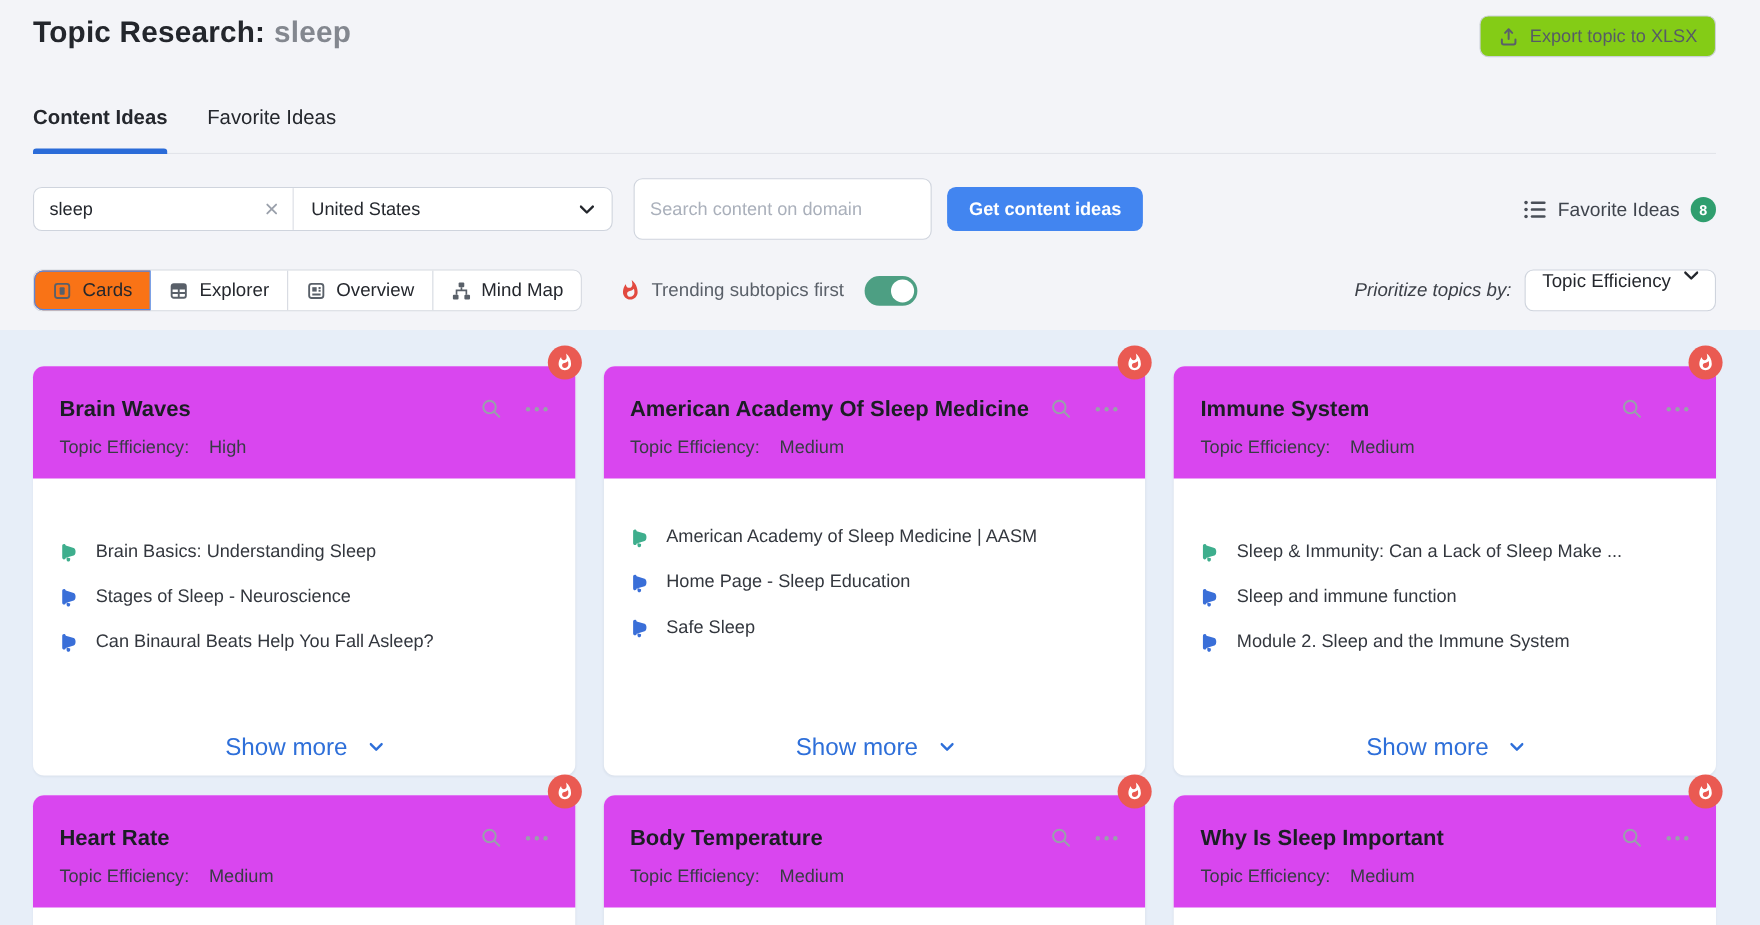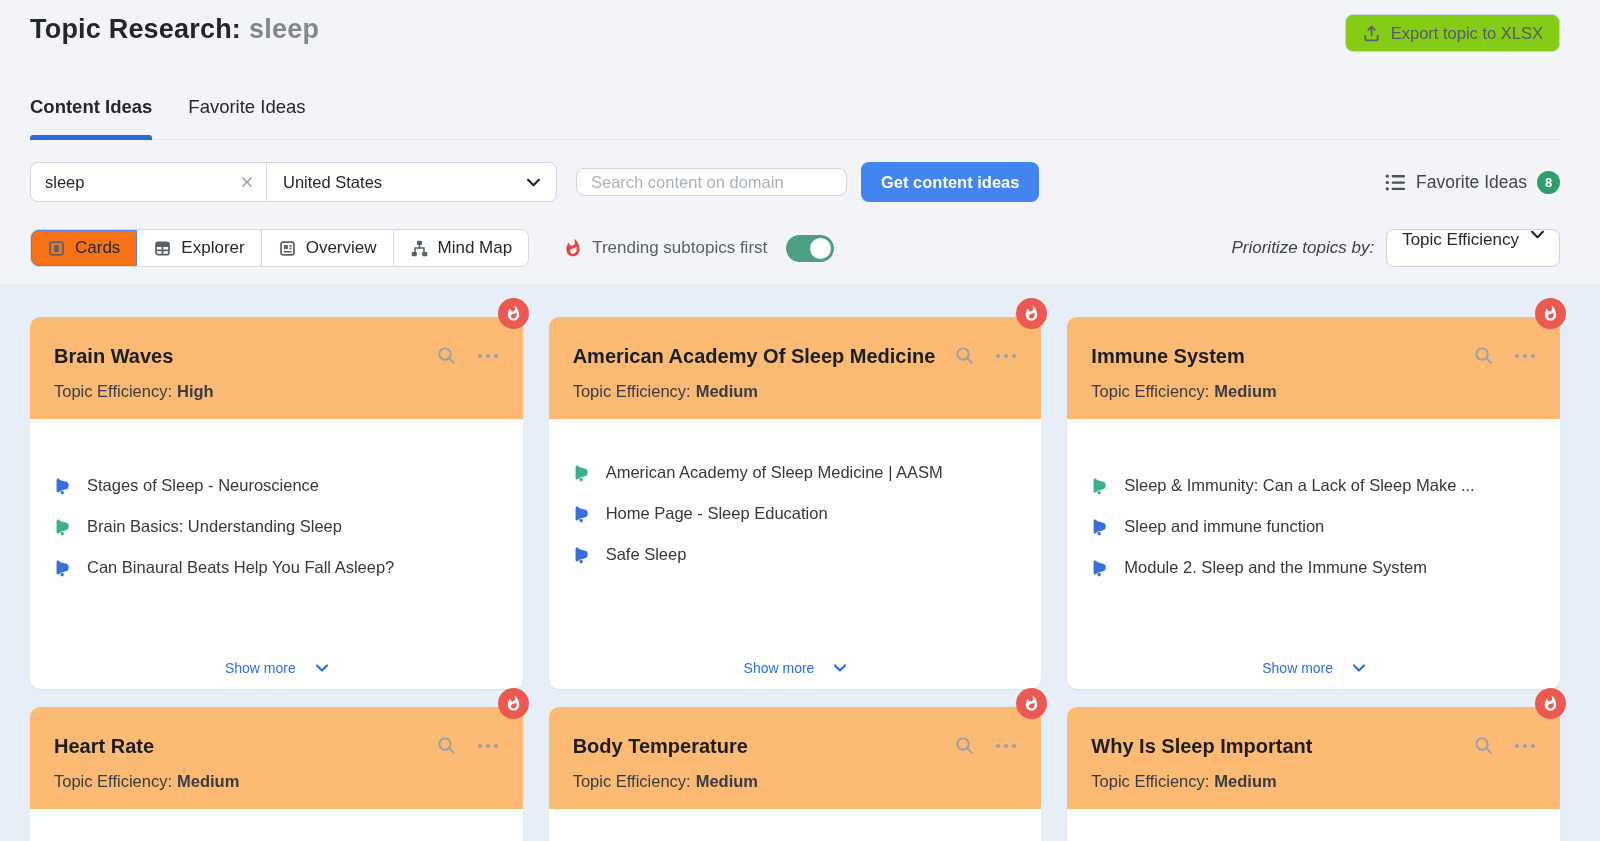--- a/index.html
+++ b/index.html
@@ -22,21 +22,21 @@
   .tab.active { font-weight:600; }
   .tab.active:after { content:""; position:absolute; left:0; right:0; bottom:-1px; height:5px; background:#2a6bd8; border-radius:3px 3px 0 0; }
 
   
   .filter-row { display:flex; align-items:center; margin-top:22px; }
   .query-group { display:flex; height:40px; width:527px; background:#fff; border:1px solid #cfd4dd; border-radius:8px; overflow:hidden; }
   .query-input-wrap { display:flex; align-items:center; width:236px; border-right:1px solid #dadde4; padding:0 12px 0 14px; }
   .query-input { flex:1; border:none; outline:none; font-size:16.5px; color:#24272d; font-family:inherit; background:transparent; min-width:0; }
   .clear-x { color:#9aa0ab; cursor:pointer; display:flex; }
   .region-select { display:flex; align-items:center; justify-content:space-between; flex:1; padding:0 16px; font-size:16.5px; color:#24272d; cursor:pointer; }
-  .domain-input { margin-left:19px; width:271px; height:28px; background:#fff; border:1px solid #cfd4dd; border-radius:8px; padding:0 14px; font-size:16.5px; font-family:inherit; color:#24272d; outline:none; }
+  .domain-input { margin-left:19px; width:271px; height:56px; background:#fff; border:1px solid #cfd4dd; border-radius:8px; padding:0 14px; font-size:16.5px; font-family:inherit; color:#24272d; outline:none; }
   .domain-input::placeholder { color:#aab0bb; }
   .cta-btn { margin-left:14px; height:40px; padding:0 20px; background:#4285f0; color:#fff; border:none; border-radius:8px; font-size:16.5px; font-weight:600; font-family:inherit; cursor:pointer; }
   .fav-group { margin-left:auto; display:flex; align-items:center; gap:10px; cursor:pointer; }
   .fav-label { font-size:17.5px; color:#3f444d; }
   .fav-badge { width:23px; height:23px; border-radius:50%; background:#2f9e6e; color:#fff; font-size:13px; font-weight:700; display:flex; align-items:center; justify-content:center; }
 
   
   .toolbar-row { display:flex; align-items:center; margin-top:27px; }
   .seg { display:flex; height:38px; background:#fff; border:1px solid #d5d9e0; border-radius:8px; }
   .seg-btn { display:flex; align-items:center; gap:9px; padding:0 16px; font-size:17px; color:#24272d; border-right:1px solid #d5d9e0; cursor:pointer; }
@@ -47,30 +47,30 @@
   .toggle { width:48px; height:27px; border-radius:14px; background:#4d9f83; position:relative; margin-left:10px; cursor:pointer; }
   .toggle .knob { position:absolute; top:3px; right:3px; width:21px; height:21px; border-radius:50%; background:#fff; }
   .prio-group { margin-left:auto; display:flex; align-items:center; gap:12px; }
   .prio-label { font-size:17px; color:#3c4048;font-style:italic; }
   .prio-select { display:flex; align-items:flex-start; gap:12px; height:38px; padding:0 15px; background:#fff; border:1px solid #cfd4dd; border-radius:8px; font-size:17px; color:#24272d; cursor:pointer; }
 
   
   .cards-section { margin-top:17px; background:#e7eef8; padding:33px 40px 40px 30px; min-height:540px; }
   .cards-grid { display:grid; grid-template-columns:repeat(3, 1fr); column-gap:26px; row-gap:18px; }
   .card { position:relative; height:372px; background:#fff; border-radius:10px; display:flex; flex-direction:column; box-shadow:0 1px 2px rgba(40,50,70,.06); }
-  .card-head { background:#fdba74; border-radius:10px 10px 0 0; padding:25px 24px 18px; }
+  .card-head { background:#d946ef; border-radius:10px 10px 0 0; padding:25px 24px 18px; }
   .card-head-top { display:flex; align-items:flex-start; }
   .card-title { font-size:20px; line-height:1.45; font-weight:700; color:#1b1e24; flex:1; padding-right:12px; }
   .card-actions { display:flex; align-items:center; gap:20px; margin-top:3px; }
   .card-actions .icon-btn { cursor:pointer; display:flex; }
   .card-eff { margin-top:11px; font-size:16.5px; color:#383c44; }
-  .card-eff .eff-value { margin-left:5px;font-weight:bold; }
+  .card-eff .eff-value { margin-left:18px; }
   .card-body { flex:1; display:flex; flex-direction:column; padding:55px 24px 13px; }
   .headline { display:flex; align-items:center; gap:14px; margin-bottom:18px; font-size:16.5px; color:#33373e; line-height:23px; white-space:nowrap; overflow:hidden; }
-  .show-more { margin-top:auto; align-self:center; display:flex; align-items:center; gap:20px; color:#2e6fd9; font-size:14px; font-weight:500; cursor:pointer;text-align:center; }
+  .show-more { margin-top:auto; align-self:center; display:flex; align-items:center; gap:20px; color:#2e6fd9; font-size:22px; font-weight:500; cursor:pointer;text-align:center; }
   .fire-badge { position:absolute; top:-19px; right:-6px; width:31px; height:31px; border-radius:50%; background:#ea5a52; display:flex; align-items:center; justify-content:center; }
 
   .mega-green { color:#3eae8d; }
   .mega-blue  { color:#3a6fd8; }
   svg { display:block; flex-shrink:0; }
 </style>
 </head>
 <body>
 
 <div class="page">
@@ -231,36 +231,36 @@
                   </svg>
               </span>
             </div>
           </div>
           <div class="card-eff">
             <span>Topic Efficiency:</span><span class="eff-value">High</span>
           </div>
         </div>
         <div class="card-body">
           <div class="headline">
+            <span class="mega-green">
+                <svg width="19" height="19" viewBox="0 0 20 20" fill="currentColor">
+                  <path d="M4.4 2.6c.9 0 1.6.6 1.7 1.5l7.6 2.3c2.4.7 2.4 6.5 0 7.2l-7.6 2.3c-.1.9-.8 1.5-1.7 1.5-1 0-1.7-.8-1.7-1.7V4.3c0-1 .8-1.7 1.7-1.7z"></path>
+                  <path d="M6.9 15.4l3.4 1v1.3c0 1-.8 1.7-1.7 1.7s-1.7-.8-1.7-1.7v-2.3z"></path>
+                </svg>
+              </span>
+            <span>Brain Basics: Understanding Sleep</span>
+          </div>
+          <div class="headline">
             <span class="mega-blue">
                 <svg width="19" height="19" viewBox="0 0 20 20" fill="currentColor">
                   <path d="M4.4 2.6c.9 0 1.6.6 1.7 1.5l7.6 2.3c2.4.7 2.4 6.5 0 7.2l-7.6 2.3c-.1.9-.8 1.5-1.7 1.5-1 0-1.7-.8-1.7-1.7V4.3c0-1 .8-1.7 1.7-1.7z"></path>
                   <path d="M6.9 15.4l3.4 1v1.3c0 1-.8 1.7-1.7 1.7s-1.7-.8-1.7-1.7v-2.3z"></path>
                 </svg>
               </span>
             <span>Stages of Sleep - Neuroscience</span>
-          </div>
-          <div class="headline">
-            <span class="mega-green">
-                <svg width="19" height="19" viewBox="0 0 20 20" fill="currentColor">
-                  <path d="M4.4 2.6c.9 0 1.6.6 1.7 1.5l7.6 2.3c2.4.7 2.4 6.5 0 7.2l-7.6 2.3c-.1.9-.8 1.5-1.7 1.5-1 0-1.7-.8-1.7-1.7V4.3c0-1 .8-1.7 1.7-1.7z"></path>
-                  <path d="M6.9 15.4l3.4 1v1.3c0 1-.8 1.7-1.7 1.7s-1.7-.8-1.7-1.7v-2.3z"></path>
-                </svg>
-              </span>
-            <span>Brain Basics: Understanding Sleep</span>
           </div>
           <div class="headline">
             <span class="mega-blue">
                 <svg width="19" height="19" viewBox="0 0 20 20" fill="currentColor">
                   <path d="M4.4 2.6c.9 0 1.6.6 1.7 1.5l7.6 2.3c2.4.7 2.4 6.5 0 7.2l-7.6 2.3c-.1.9-.8 1.5-1.7 1.5-1 0-1.7-.8-1.7-1.7V4.3c0-1 .8-1.7 1.7-1.7z"></path>
                   <path d="M6.9 15.4l3.4 1v1.3c0 1-.8 1.7-1.7 1.7s-1.7-.8-1.7-1.7v-2.3z"></path>
                 </svg>
               </span>
             <span>Can Binaural Beats Help You Fall Asleep?</span>
           </div>

